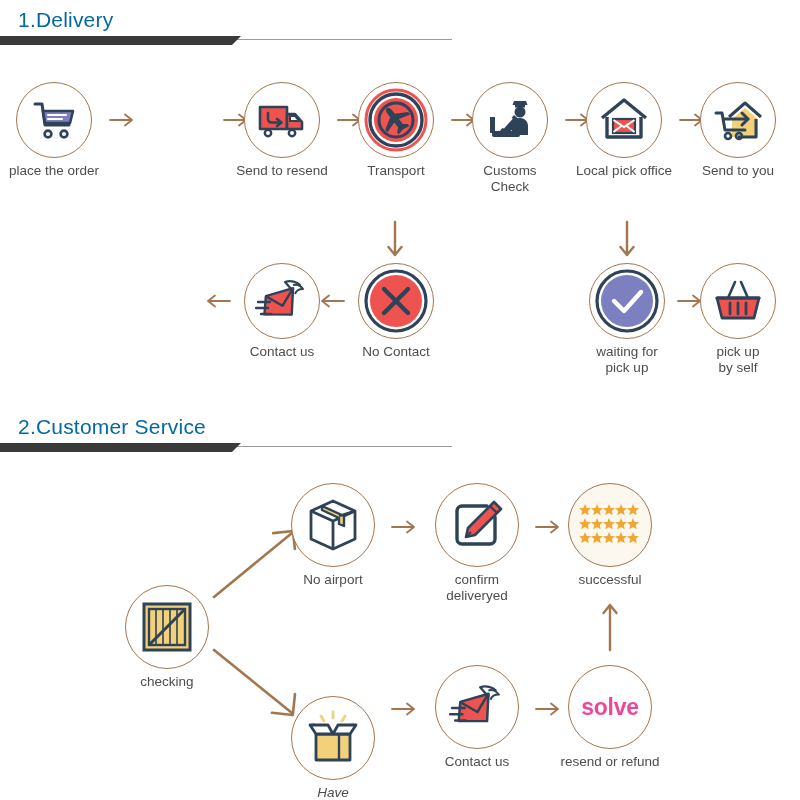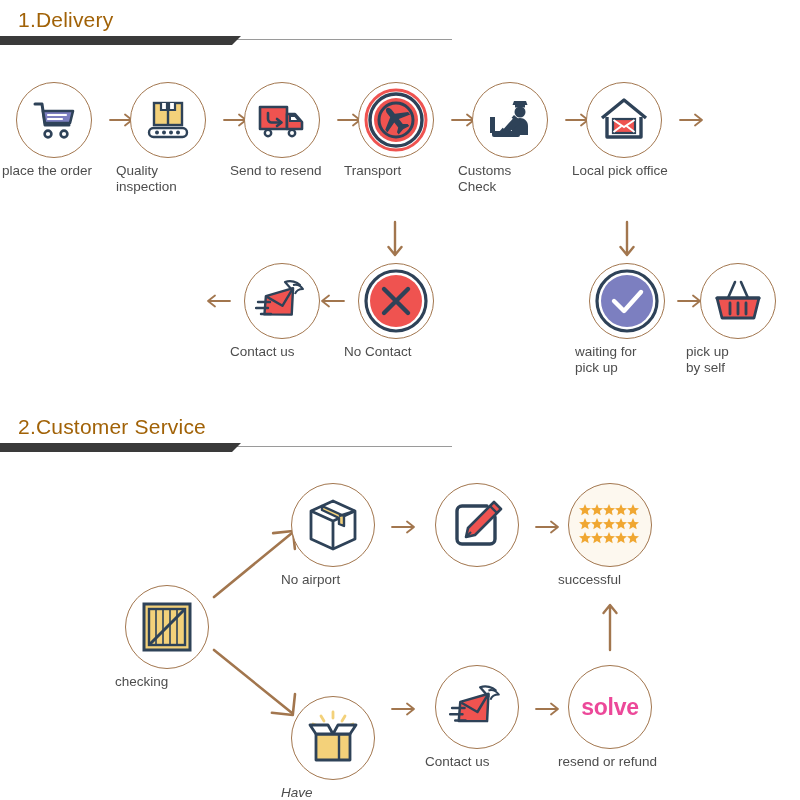--- a/index.html
+++ b/index.html
@@ -10,37 +10,37 @@
     color:#4a4a4a;
     overflow:hidden;
     position:relative;
   }
   .canvas{position:relative;width:800px;height:800px;}
 
   
   .sec-head{position:absolute;left:0;width:800px;}
   .sec-head .title{
     position:absolute;left:18px;top:0;
-    font-size:21px;color:#a16207;letter-spacing:.2px;
+    font-size:21px;color:#0369a1;letter-spacing:.2px;
     white-space:nowrap;
   }
   .sec-head .thinline{
     position:absolute;left:0;top:31px;width:452px;height:1px;background:#9a9a9a;
   }
   .sec-head .bar{
     position:absolute;left:0;top:28px;height:9px;width:232px;
     background:#3a3a3a;
   }
   .sec-head .bar:after{
     content:"";position:absolute;right:-9px;top:0;width:0;height:0;
     border-top:9px solid #3a3a3a;border-right:9px solid transparent;
   }
 
   
-  .node{position:absolute;width:104px;}
+  .node{position:absolute;width:104px;text-align:center;}
   .circ{
     width:76px;height:76px;border-radius:50%;
     border:1.6px solid #a2764e;
     margin:0 auto;
     display:flex;align-items:center;justify-content:center;
     box-sizing:border-box;
     background:#fff;
   }
   .circ.big{width:84px;height:84px;}
   .lbl{
@@ -80,36 +80,20 @@
       </svg>
     </div>
     <div class="lbl">place the order</div>
   </div>
   <div class="arr" style="left:110px;top:113px;">
     <svg width="26" height="14" viewBox="0 0 26 14">
         <path d="M0 7h21M15 1.5L22 7l-7 5.5" fill="none" stroke="#a2764e" stroke-width="1.8" stroke-linecap="round" stroke-linejoin="round"></path>
       </svg>
   </div>
 
-  <div class="node" style="left:116px;top:82px;">
-    <div class="circ">
-      <svg class="ic" width="50" height="50" viewBox="0 0 50 50">
-        <rect x="11" y="8" width="28" height="22" fill="#f3d17a" stroke="#2e4258" stroke-width="2.4"></rect>
-        <path d="M25 8v22" stroke="#2e4258" stroke-width="2.4"></path>
-        <path d="M18 8v7h6V8M26 8v7h6V8" fill="#fff" stroke="#2e4258" stroke-width="2.2"></path>
-        <rect x="6" y="33" width="38" height="9" rx="4.5" fill="none" stroke="#2e4258" stroke-width="2.4"></rect>
-        <circle cx="14" cy="37.5" r="2" fill="#2e4258"></circle>
-        <circle cx="21" cy="37.5" r="2" fill="#2e4258"></circle>
-        <circle cx="28" cy="37.5" r="2" fill="#2e4258"></circle>
-        <circle cx="35" cy="37.5" r="2" fill="#2e4258"></circle>
-      </svg>
-    </div>
-    <div class="lbl">Quality
-inspection</div>
-  </div>
   <div class="arr" style="left:224px;top:113px;">
     <svg width="26" height="14" viewBox="0 0 26 14">
         <path d="M0 7h21M15 1.5L22 7l-7 5.5" fill="none" stroke="#a2764e" stroke-width="1.8" stroke-linecap="round" stroke-linejoin="round"></path>
       </svg>
   </div>
 
   <div class="node" style="left:230px;top:82px;">
     <div class="circ">
       <svg class="ic" width="52" height="50" viewBox="0 0 52 50">
         <path d="M4 12h27v22H4z" fill="#ef5350" stroke="#2e4258" stroke-width="2.6" stroke-linejoin="round"></path>
@@ -182,20 +166,35 @@
       </svg>
     </div>
     <div class="lbl">Local pick office</div>
   </div>
   <div class="arr" style="left:680px;top:113px;">
     <svg width="26" height="14" viewBox="0 0 26 14">
         <path d="M0 7h21M15 1.5L22 7l-7 5.5" fill="none" stroke="#a2764e" stroke-width="1.8" stroke-linecap="round" stroke-linejoin="round"></path>
       </svg>
   </div>
 
+  <div class="node" style="left:686px;top:82px;">
+    <div class="circ">
+      <svg class="ic" width="52" height="50" viewBox="0 0 52 50">
+        <path d="M20 24l13-11 13 11v18H20z" fill="#f3d17a"></path>
+        <path d="M17 22L33 8l16 14" fill="none" stroke="#2e4258" stroke-width="3" stroke-linejoin="round"></path>
+        <path d="M44 24v18H26" fill="none" stroke="#2e4258" stroke-width="3" stroke-linejoin="round"></path>
+        <path d="M4 18h6l3 17h20" fill="none" stroke="#2e4258" stroke-width="3" stroke-linecap="round" stroke-linejoin="round"></path>
+        <path d="M12 24h24" stroke="#2e4258" stroke-width="3" stroke-linecap="round"></path>
+        <path d="M30 18l6 6-6 6" fill="none" stroke="#2e4258" stroke-width="3" stroke-linecap="round" stroke-linejoin="round"></path>
+        <circle cx="16" cy="41" r="3" fill="none" stroke="#2e4258" stroke-width="2.6"></circle>
+        <circle cx="27" cy="41" r="3" fill="none" stroke="#2e4258" stroke-width="2.6"></circle>
+      </svg>
+    </div>
+    <div class="lbl">Send to you</div>
+  </div>
 
   <div class="arr" style="left:386px;top:222px;">
     <svg width="18" height="40" viewBox="0 0 18 40">
         <path d="M9 0v32M2.5 25L9 33l6.5-8" fill="none" stroke="#a2764e" stroke-width="2.4" stroke-linecap="round" stroke-linejoin="round"></path>
       </svg>
   </div>
   <div class="arr" style="left:618px;top:222px;">
     <svg width="18" height="40" viewBox="0 0 18 40">
         <path d="M9 0v32M2.5 25L9 33l6.5-8" fill="none" stroke="#a2764e" stroke-width="2.4" stroke-linecap="round" stroke-linejoin="round"></path>
       </svg>
@@ -316,20 +315,22 @@
 
   <div class="node" style="left:425px;top:483px;">
     <div class="circ big">
       <svg class="ic" width="56" height="56" viewBox="0 0 56 56">
         <path d="M38 9H13a5 5 0 0 0-5 5v28a5 5 0 0 0 5 5h28a5 5 0 0 0 5-5V20" fill="none" stroke="#2e4258" stroke-width="3.4" stroke-linecap="round"></path>
         <path d="M45 5l7 7-26 26-9 2 2-9z" fill="#ef5350" stroke="#2e4258" stroke-width="2.6" stroke-linejoin="round"></path>
         <path d="M41 9l7 7" stroke="#2e4258" stroke-width="2.4"></path>
         <path d="M17 40l5-5" stroke="#2e4258" stroke-width="2.2"></path>
       </svg>
     </div>
+    <div class="lbl">confirm
+deliveryed</div>
   </div>
   <div class="arr" style="left:536px;top:520px;">
     <svg width="26" height="14" viewBox="0 0 26 14">
         <path d="M0 7h21M15 1.5L22 7l-7 5.5" fill="none" stroke="#a2764e" stroke-width="1.8" stroke-linecap="round" stroke-linejoin="round"></path>
       </svg>
   </div>
 
   <div class="node" style="left:558px;top:483px;">
     <div class="circ big" style="background:#fdf8ef;">
       <svg class="ic" width="62" height="42" viewBox="0 0 62 42">

